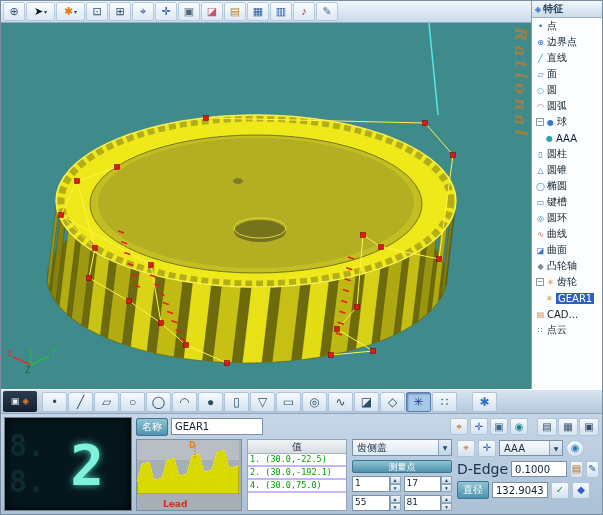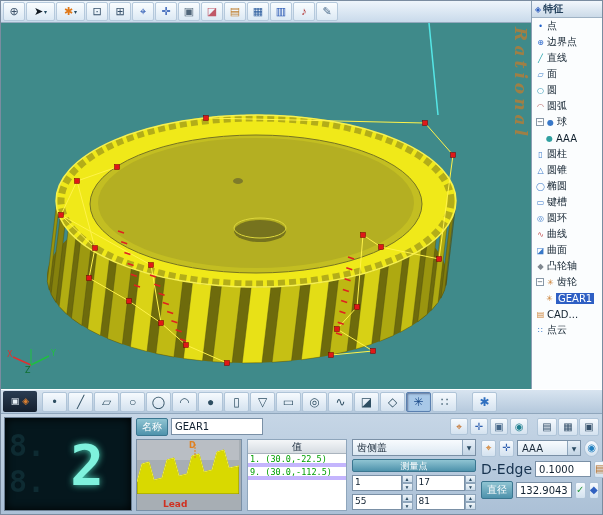--- a/index.html
+++ b/index.html
@@ -59,22 +59,22 @@
 .dropdown span:first-child{flex:1;overflow:hidden;white-space:nowrap;}
 .dropdown .dbtn{width:13px;height:100%;display:flex;align-items:center;justify-content:center;font-size:6px;background:linear-gradient(#E8F0F8,#C2D4E4);border-left:1px solid #8FA6BC;color:#2A4A62;flex:0 0 auto;}
 .dropdown.teal{background:linear-gradient(#9ED2DA,#58A2B6);border-color:#3A7690;color:#08262F;}
 .dropdown.teal .dbtn{background:linear-gradient(#7FBCCA,#3E8AA0);color:#06323E;border-left-color:#3A7690;}
 .preview{flex:1;border:1px solid #7A90A6;position:relative;background:#A7AEB4;overflow:hidden;}
 .preview .lead{position:absolute;left:26px;bottom:1px;color:#D03020;font-size:9px;font-weight:bold;}
 .preview .dlabel{position:absolute;left:52px;top:1px;color:#E08020;font-size:8px;font-weight:bold;}
 .values-col{width:100px;flex:0 0 auto;border:1px solid #8FA6BC;background:#FFF;gap:0;}
 .vt-header{height:14px;background:linear-gradient(#F4F6F8,#D6DCE2);border-bottom:1px solid #AAB4BE;text-align:center;font-size:10px;color:#223344;flex:0 0 auto;}
 .vt-body{flex:1;overflow:hidden;}
-.vrow{height:13px;font-family:"DejaVu Sans Mono","Liberation Mono",monospace;font-size:8.5px;color:#00A000;padding-left:2px;border-bottom:4px solid #c4b5fd;white-space:nowrap;overflow:hidden;}
-.points-col{width:124px;flex:0 0 auto;}
+.vrow{height:13px;font-family:"DejaVu Sans Mono","Liberation Mono",monospace;font-size:8.5px;color:#00A000;padding-left:2px;border-bottom:2px solid #c4b5fd;white-space:nowrap;overflow:hidden;}
+.points-col{width:100px;flex:0 0 auto;justify-content:space-between;}
 .spin-grid{display:grid;grid-template-columns:1fr 1fr;gap:3px;}
 .spinner{display:flex;height:16px;}
 .spinner .num{flex:1;background:#FFF;border:1px solid #7A90A6;font-size:9px;padding:1px 2px;color:#102030;}
 .sbtns{display:flex;flex-direction:column;width:11px;flex:0 0 auto;}
 .sb{flex:1;font-size:5px;line-height:1;display:flex;align-items:center;justify-content:center;border:1px solid #8FA6BC;background:linear-gradient(#F0F6FA,#CCDCEA);color:#2A4A62;padding:0;}
 .params-col{flex:1;min-width:0;}
 .prow{display:flex;align-items:center;gap:3px;height:18px;flex:0 0 auto;}
 .plabel{font-size:14px;color:#16324E;white-space:nowrap;}
 .dropdown.aaa{width:64px;height:16px;flex:0 0 auto;}
 .txt.small{width:56px;height:16px;}
@@ -515,24 +515,27 @@
           </div>
         </div>
         <div class="col values-col">
           <div class="vt-header">值</div>
           <div class="vt-body">
   <div class="vrow">
     <span>1. (30.0,-22.5)</span>
   </div>
 
   <div class="vrow">
-    <span>9. (30.0,-112.5)</span>
-  </div>
-
-
+    <span>2. (30.0,-192.1)</span>
+  </div>
+
+
+  <div class="vrow">
+    <span>4. (30.0,75.0)</span>
+  </div>
 </div>
         </div>
         <div class="col points-col">
           <div class="dropdown">
             <span>齿侧盖</span>
             <span class="dbtn">▼</span>
           </div>
           <div class="plaque wide">测量点</div>
           <div class="spin-grid">
   <div class="spinner">

